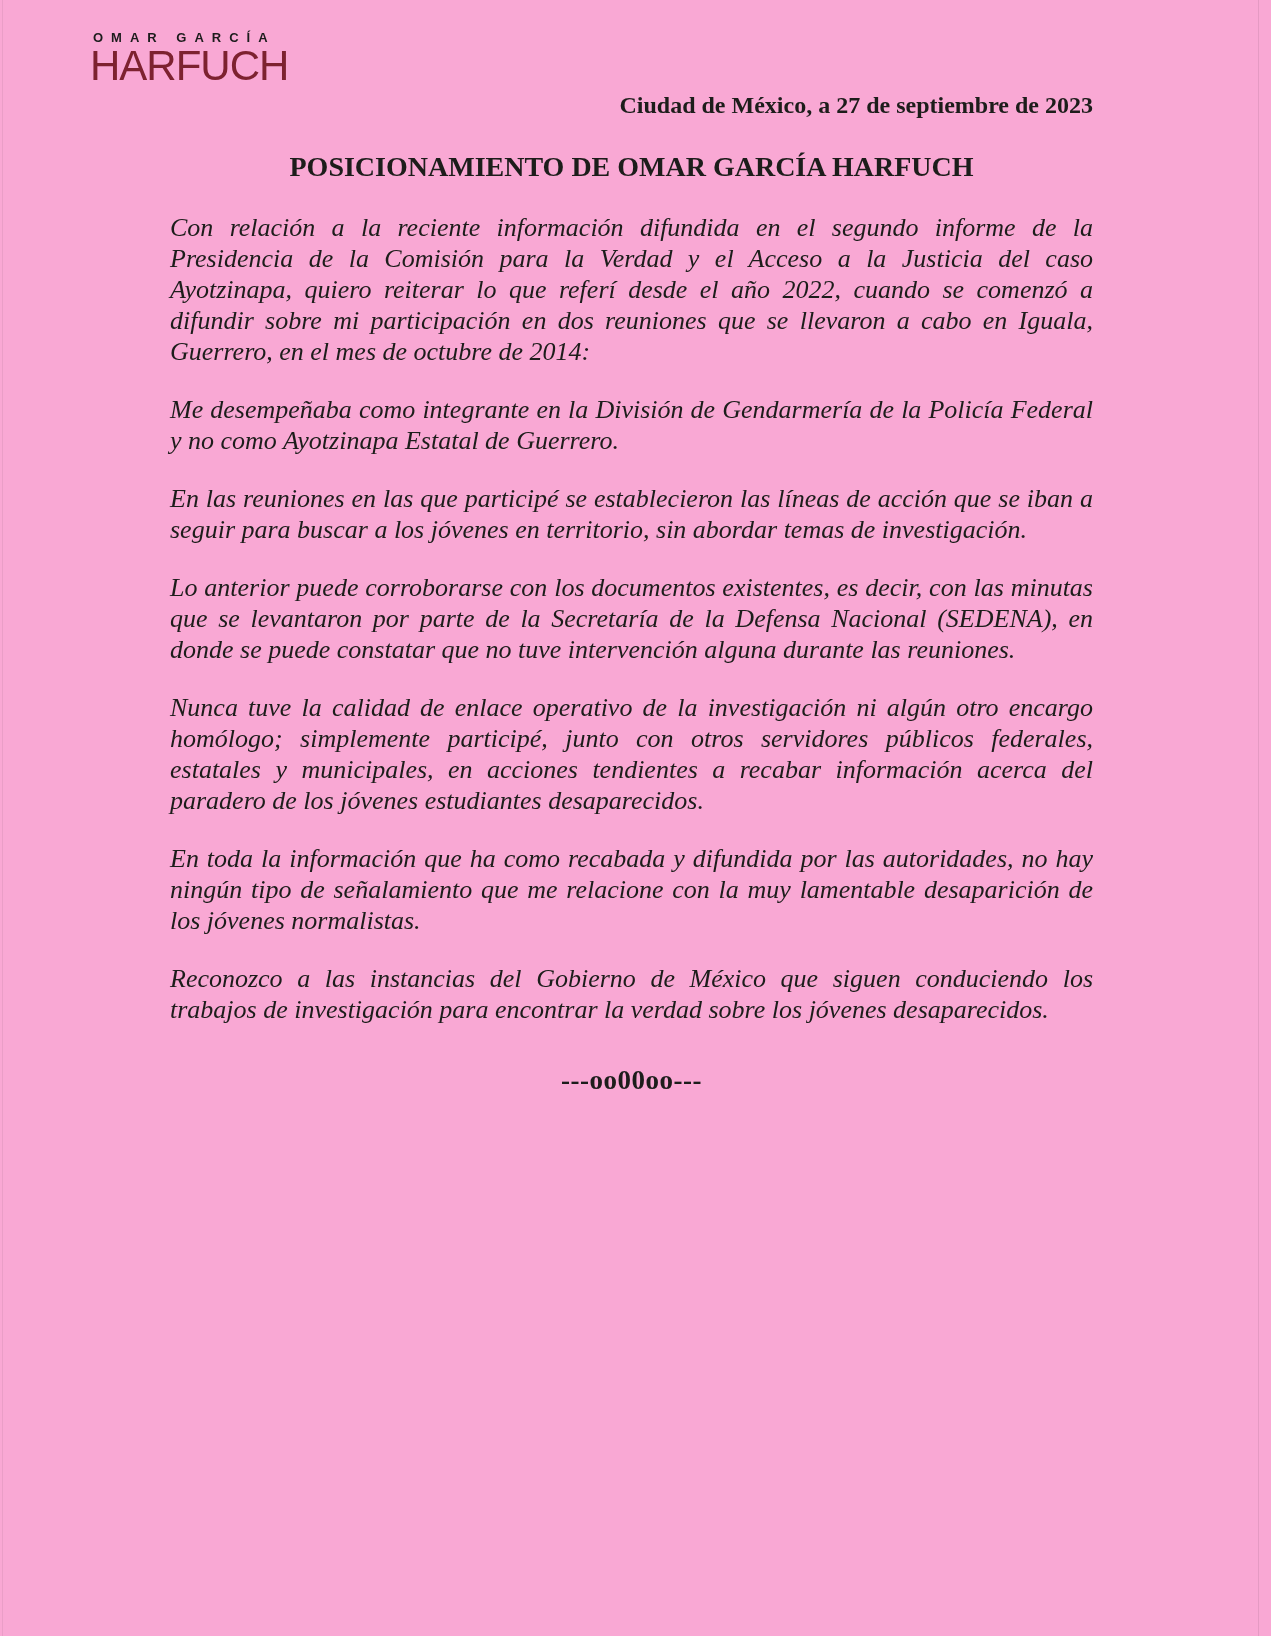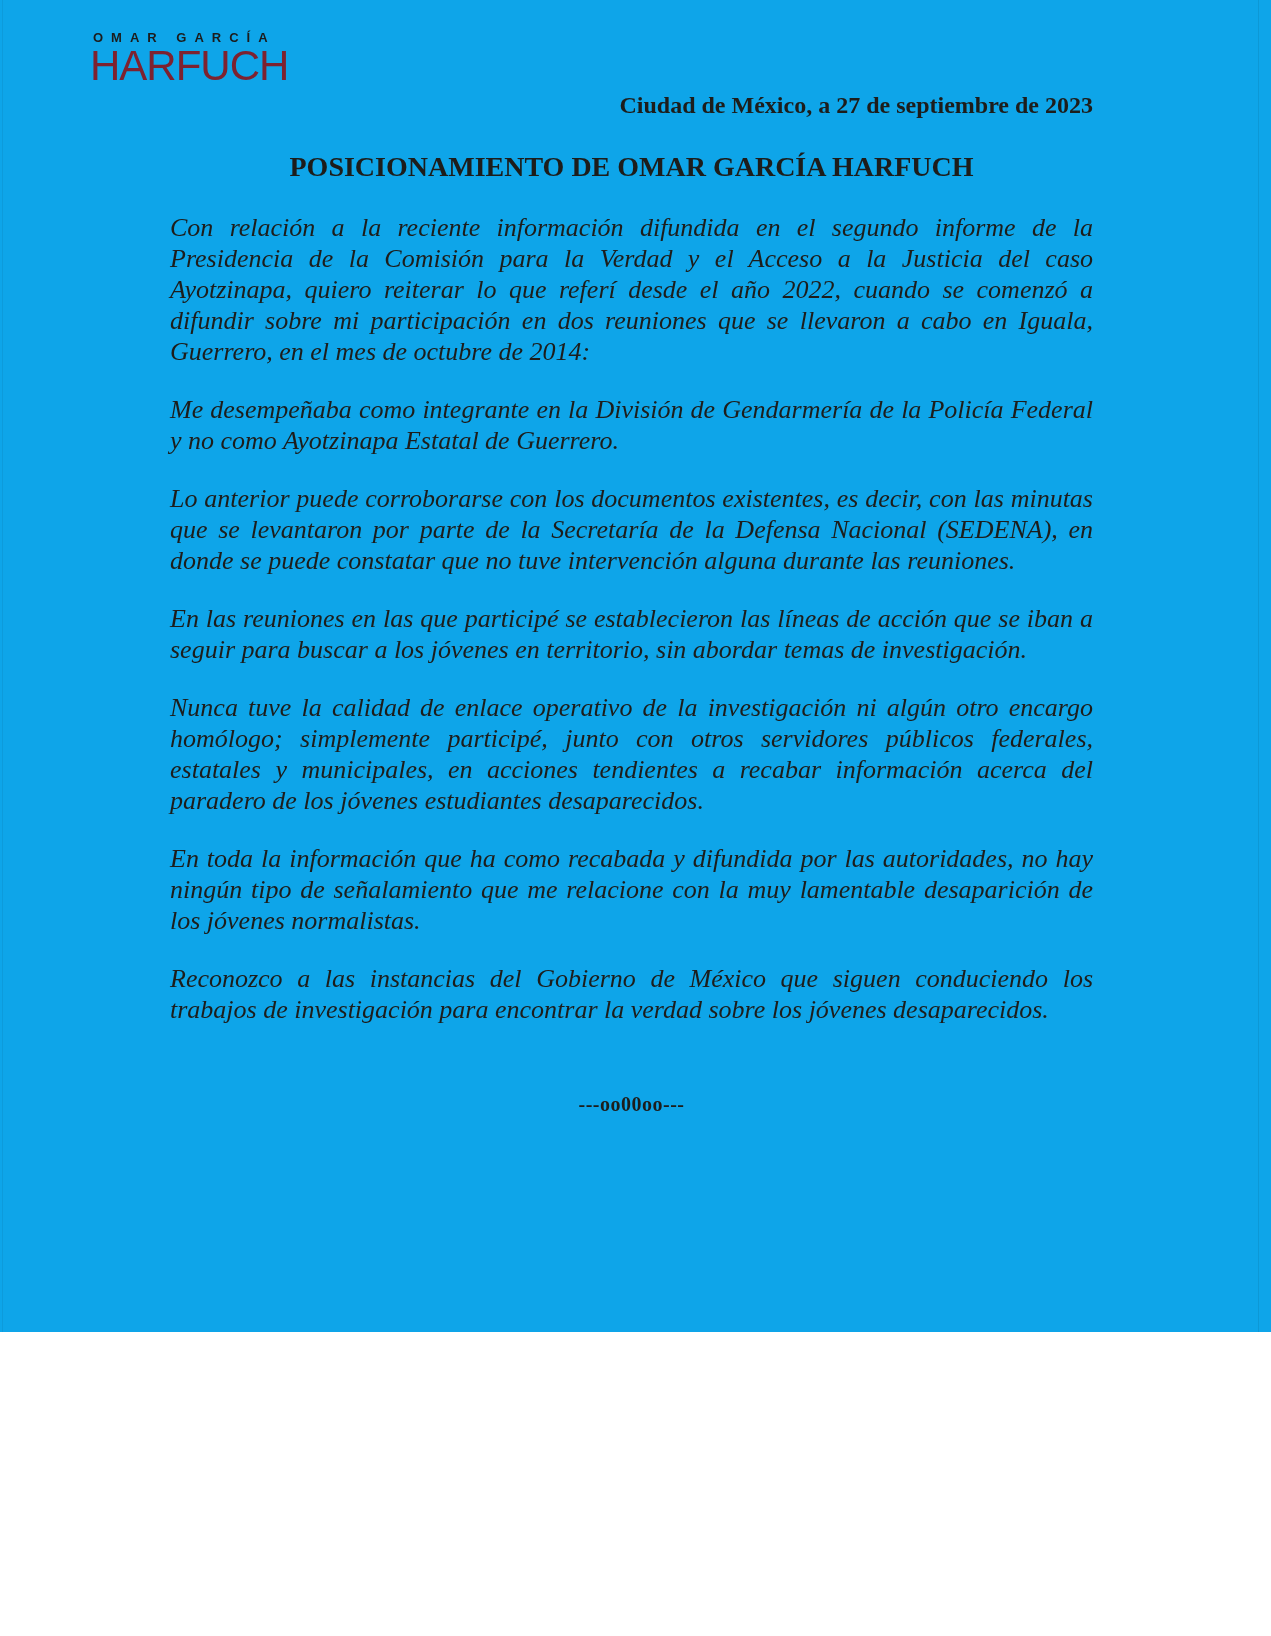--- a/index.html
+++ b/index.html
@@ -3,23 +3,23 @@
 <meta charset="utf-8">
 <style>
   html, body {
     margin: 0;
     padding: 0;
     background: #ffffff;
   }
   .page {
     position: relative;
     width: 1271px;
-    height: 1332px;
+    height: 1636px;
     margin: 0 auto;
-    background: #0ea5e9;
+    background: #f9a8d4;
     overflow: hidden;
     font-family: "Liberation Serif", serif;
     color: #1d1d1b;
   }
   
   .edge-left {
     position: absolute;
     left: 2px; top: 0; bottom: 0;
     width: 1px;
     background: rgba(0,0,0,0.06);
@@ -82,24 +82,24 @@
     margin-top: 28px;
   }
   .para {
     margin: 0 0 27px 0;
     font-size: 26px;
     line-height: 31px;
     text-align: justify;
     font-style: italic;
   }
   .closing {
-    margin: 64px 0 0 0;
+    margin: 40px 0 0 0;
     text-align: center;
     font-weight: bold;
-    font-size: 20px;
+    font-size: 27px;
     line-height: 31px;
     letter-spacing: 0.5px;
   }
 </style>
 </head>
 <body>
 
 <div class="page">
   <div class="edge-left"></div>
   <div class="edge-right"></div>
@@ -110,22 +110,22 @@
   </header>
 
   <main class="content">
     <p class="dateline">Ciudad de México, a 27 de septiembre de 2023</p>
 
     <h1 class="doc-title">POSICIONAMIENTO DE OMAR GARCÍA HARFUCH</h1>
 
     <div class="paragraphs">
         <p class="para">Con relación a la reciente información difundida en el segundo informe de la Presidencia de la Comisión para la Verdad y el Acceso a la Justicia del caso Ayotzinapa, quiero reiterar lo que referí desde el año 2022, cuando se comenzó a difundir sobre mi participación en dos reuniones que se llevaron a cabo en Iguala, Guerrero, en el mes de octubre de 2014:</p>
         <p class="para">Me desempeñaba como integrante en la División de Gendarmería de la Policía Federal y no como Ayotzinapa Estatal de Guerrero.</p>
+        <p class="para">En las reuniones en las que participé se establecieron las líneas de acción que se iban a seguir para buscar a los jóvenes en territorio, sin abordar temas de investigación.</p>
         <p class="para">Lo anterior puede corroborarse con los documentos existentes, es decir, con las minutas que se levantaron por parte de la Secretaría de la Defensa Nacional (SEDENA), en donde se puede constatar que no tuve intervención alguna durante las reuniones.</p>
-        <p class="para">En las reuniones en las que participé se establecieron las líneas de acción que se iban a seguir para buscar a los jóvenes en territorio, sin abordar temas de investigación.</p>
         <p class="para">Nunca tuve la calidad de enlace operativo de la investigación ni algún otro encargo homólogo; simplemente participé, junto con otros servidores públicos federales, estatales y municipales, en acciones tendientes a recabar información acerca del paradero de los jóvenes estudiantes desaparecidos.</p>
         <p class="para">En toda la información que ha como recabada y difundida por las autoridades, no hay ningún tipo de señalamiento que me relacione con la muy lamentable desaparición de los jóvenes normalistas.</p>
         <p class="para">Reconozco a las instancias del Gobierno de México que siguen conduciendo los trabajos de investigación para encontrar la verdad sobre los jóvenes desaparecidos.</p>
       </div>
 
     <p class="closing">---oo00oo---</p>
   </main>
 </div>
 
 </body></html>

